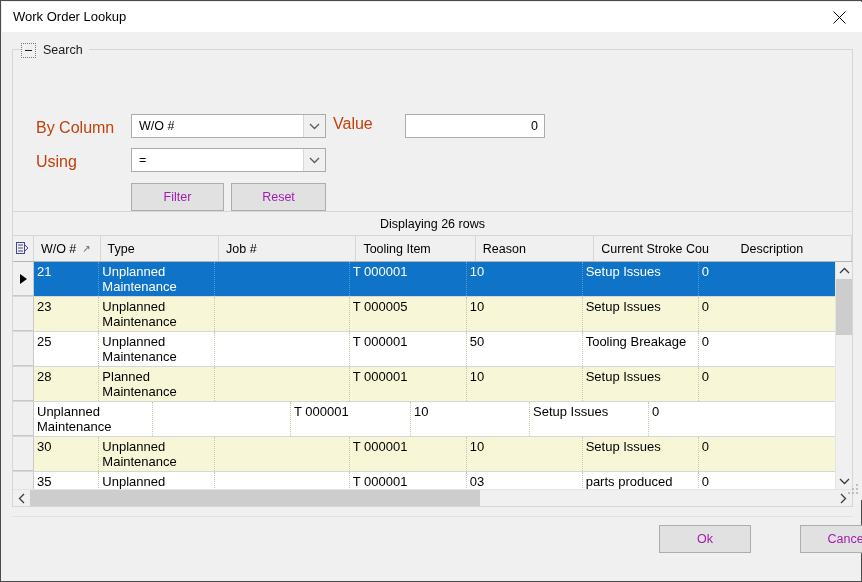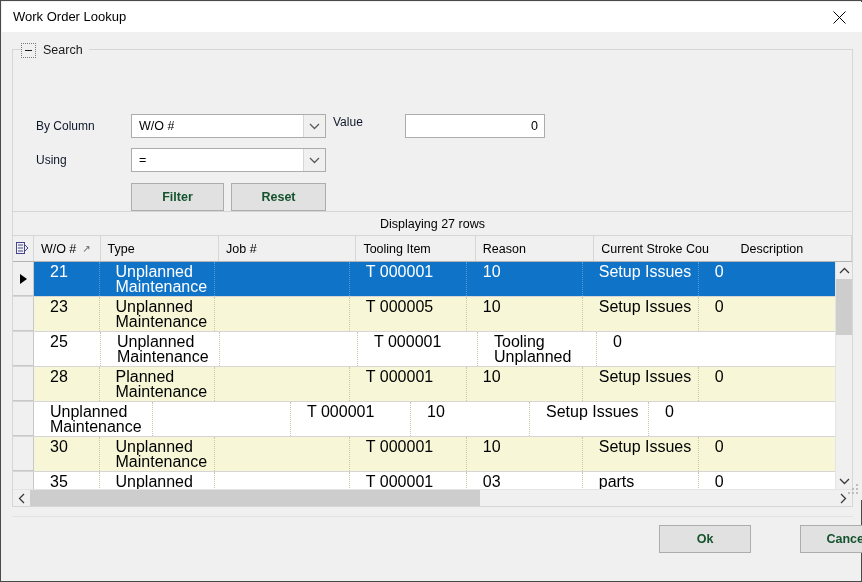--- a/index.html
+++ b/index.html
@@ -99,22 +99,22 @@
   }
   .groupbox-title {
     font-size: 12.5px;
     color: #1a1a1a;
     white-space: nowrap;
   }
 
   
   .form-label {
     position: absolute;
-    font-size: 12px;
-    color: #0f172a;
+    font-size: 16px;
+    color: #c2410c;
     white-space: nowrap;
   }
   .lbl-bycolumn { left: 34px; top: 87px; }
   .lbl-using    { left: 34px; top: 121px; }
   .lbl-value    { left: 331px; top: 83px; }
 
   .combo {
     position: absolute;
     box-sizing: border-box;
     border: 1px solid #acacac;
@@ -158,25 +158,24 @@
     outline: none;
   }
 
   .btn {
     position: absolute;
     box-sizing: border-box;
     border: 1px solid #adadad;
     background: #e1e1e1;
     font-family: "Liberation Sans", sans-serif;
     font-size: 12.5px;
-    color: #14532d;
+    color: #a21caf;
     text-align: center;
     line-height: 23px;
     cursor: default;
-    font-weight: bold;
   }
   .btn-filter { left: 129px; top: 151px; width: 93px; height: 28px; line-height: 26px; }
   .btn-reset  { left: 229px; top: 151px; width: 95px; height: 28px; line-height: 26px; text-align: center; }
 
   
   .grid-wrap {
     position: absolute;
     left: 10px; top: 179px;
     width: 841px;
     height: 296px;
@@ -265,22 +264,22 @@
   }
   .row-arrow {
     width: 0; height: 0;
     border-top: 5px solid transparent;
     border-bottom: 5px solid transparent;
     border-left: 7px solid #000000;
   }
   .cell {
     box-sizing: border-box;
     border-right: 1px dotted #c9c9a8;
-    padding: 2px 0 0 16px;
-    font-size: 16px;
+    padding: 2px 0 0 3px;
+    font-size: 13px;
     color: #000000;
     line-height: 15px;
     overflow: hidden;
     white-space: pre-line;
   }
   .row-alt  { background: #f7f7d7; }
   .row-norm { background: #ffffff; }
   .row-sel  { background: #0f73c8; }
   .row-sel .cell { color: #ffffff; border-right-color: #4f9bd9; }
 
@@ -419,21 +418,21 @@
       </span>
     </div>
 
     <input class="value-input" type="text" value="0" style="">
 
     <div class="btn btn-filter">Filter</div>
     <div class="btn btn-reset">Reset</div>
 
     <div class="grid-wrap">
 
-      <div class="grid-caption">Displaying 27 rows</div>
+      <div class="grid-caption">Displaying 26 rows</div>
 
       <div class="grid-header">
         <div class="hdr-corner">
           <svg width="13" height="13" viewBox="0 0 13 13">
             <rect x="0.5" y="0.5" width="8" height="11" fill="none" stroke="#46468c" stroke-width="1"></rect>
             <line x1="2" y1="3" x2="7" y2="3" stroke="#46468c" stroke-width="1"></line>
             <line x1="2" y1="6" x2="7" y2="6" stroke="#46468c" stroke-width="1"></line>
             <line x1="2" y1="9" x2="7" y2="9" stroke="#46468c" stroke-width="1"></line>
             <path d="M8 2 L12 6 L8 10" fill="none" stroke="#46468c" stroke-width="1"></path>
           </svg>
@@ -475,21 +474,22 @@
             <div class="cell c-desc">Setup Issues</div>
             <div class="cell c-strk">0</div>
           </div>
           <div class="grid-row row-norm">
             <div class="row-head"></div>
             <div class="cell c-wo">25</div>
             <div class="cell c-type">Unplanned
 Maintenance</div>
             <div class="cell c-job"></div>
             <div class="cell c-tool">T 000001</div>
-            <div class="cell c-desc">Tooling Unplanned</div>
+            <div class="cell c-reas">50</div>
+            <div class="cell c-desc">Tooling Breakage</div>
             <div class="cell c-strk">0</div>
           </div>
           <div class="grid-row row-alt">
             <div class="row-head"></div>
             <div class="cell c-wo">28</div>
             <div class="cell c-type">Planned
 Maintenance</div>
             <div class="cell c-job"></div>
             <div class="cell c-tool">T 000001</div>
             <div class="cell c-reas">10</div>

